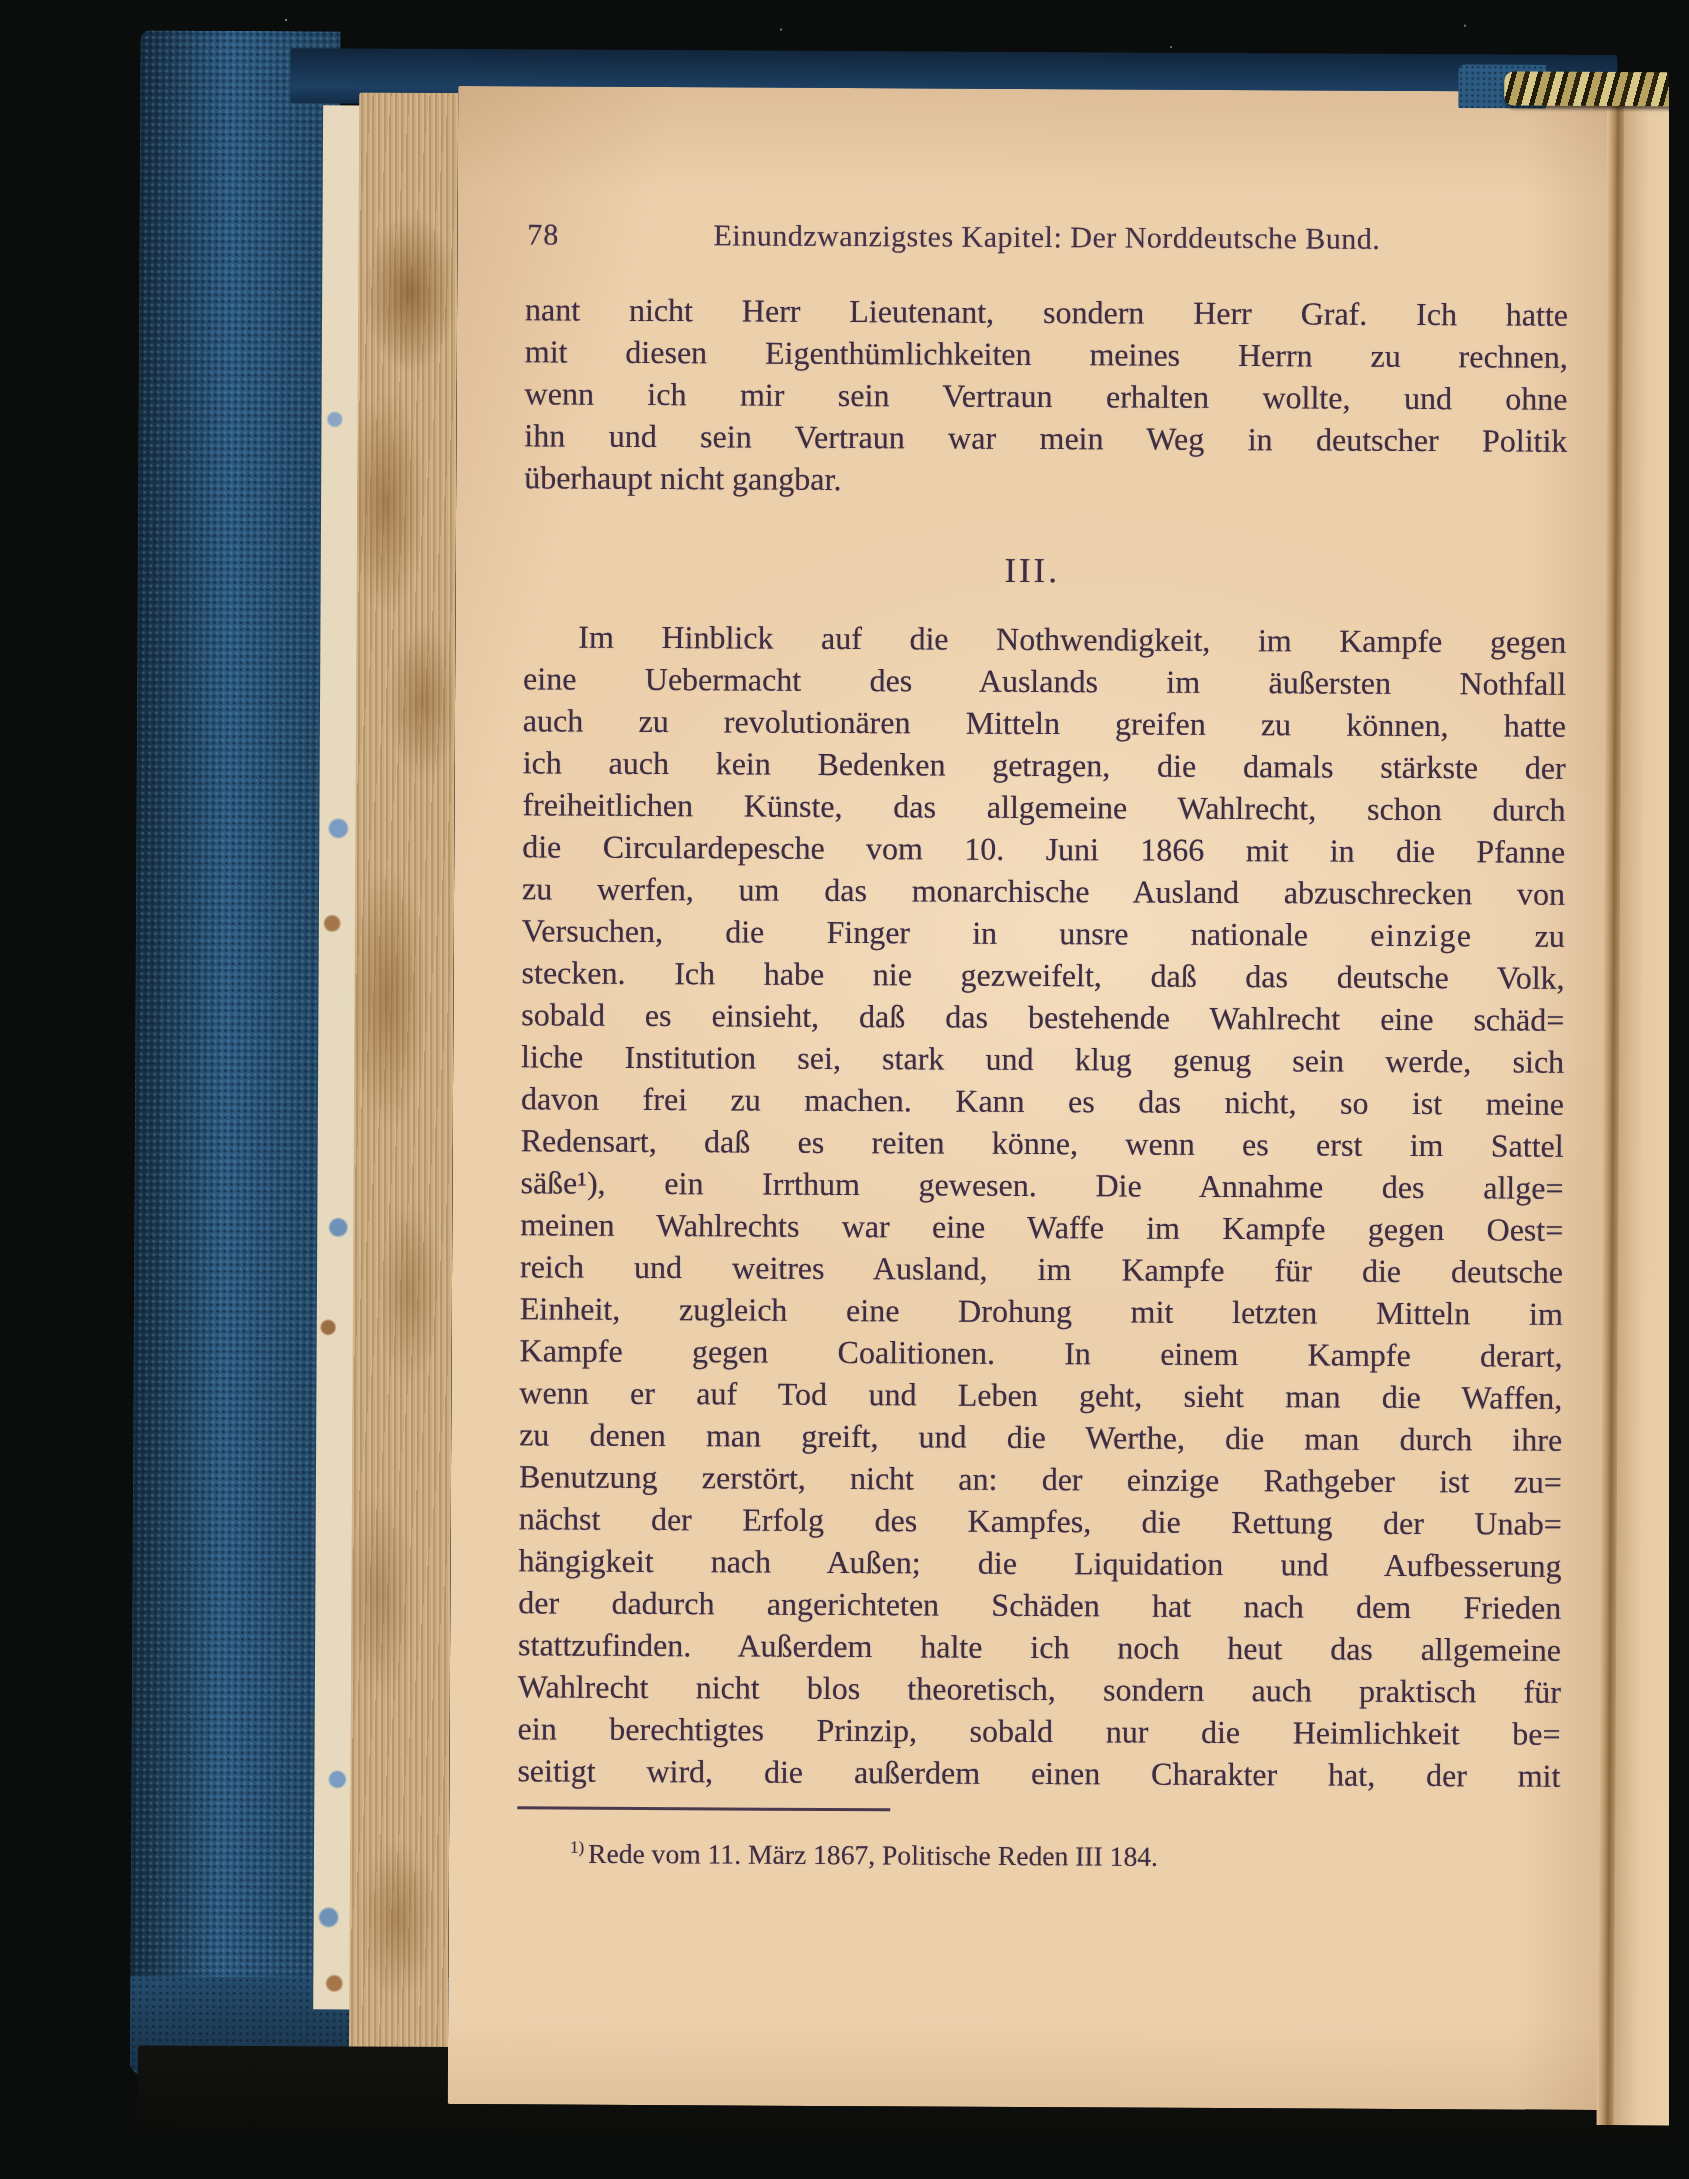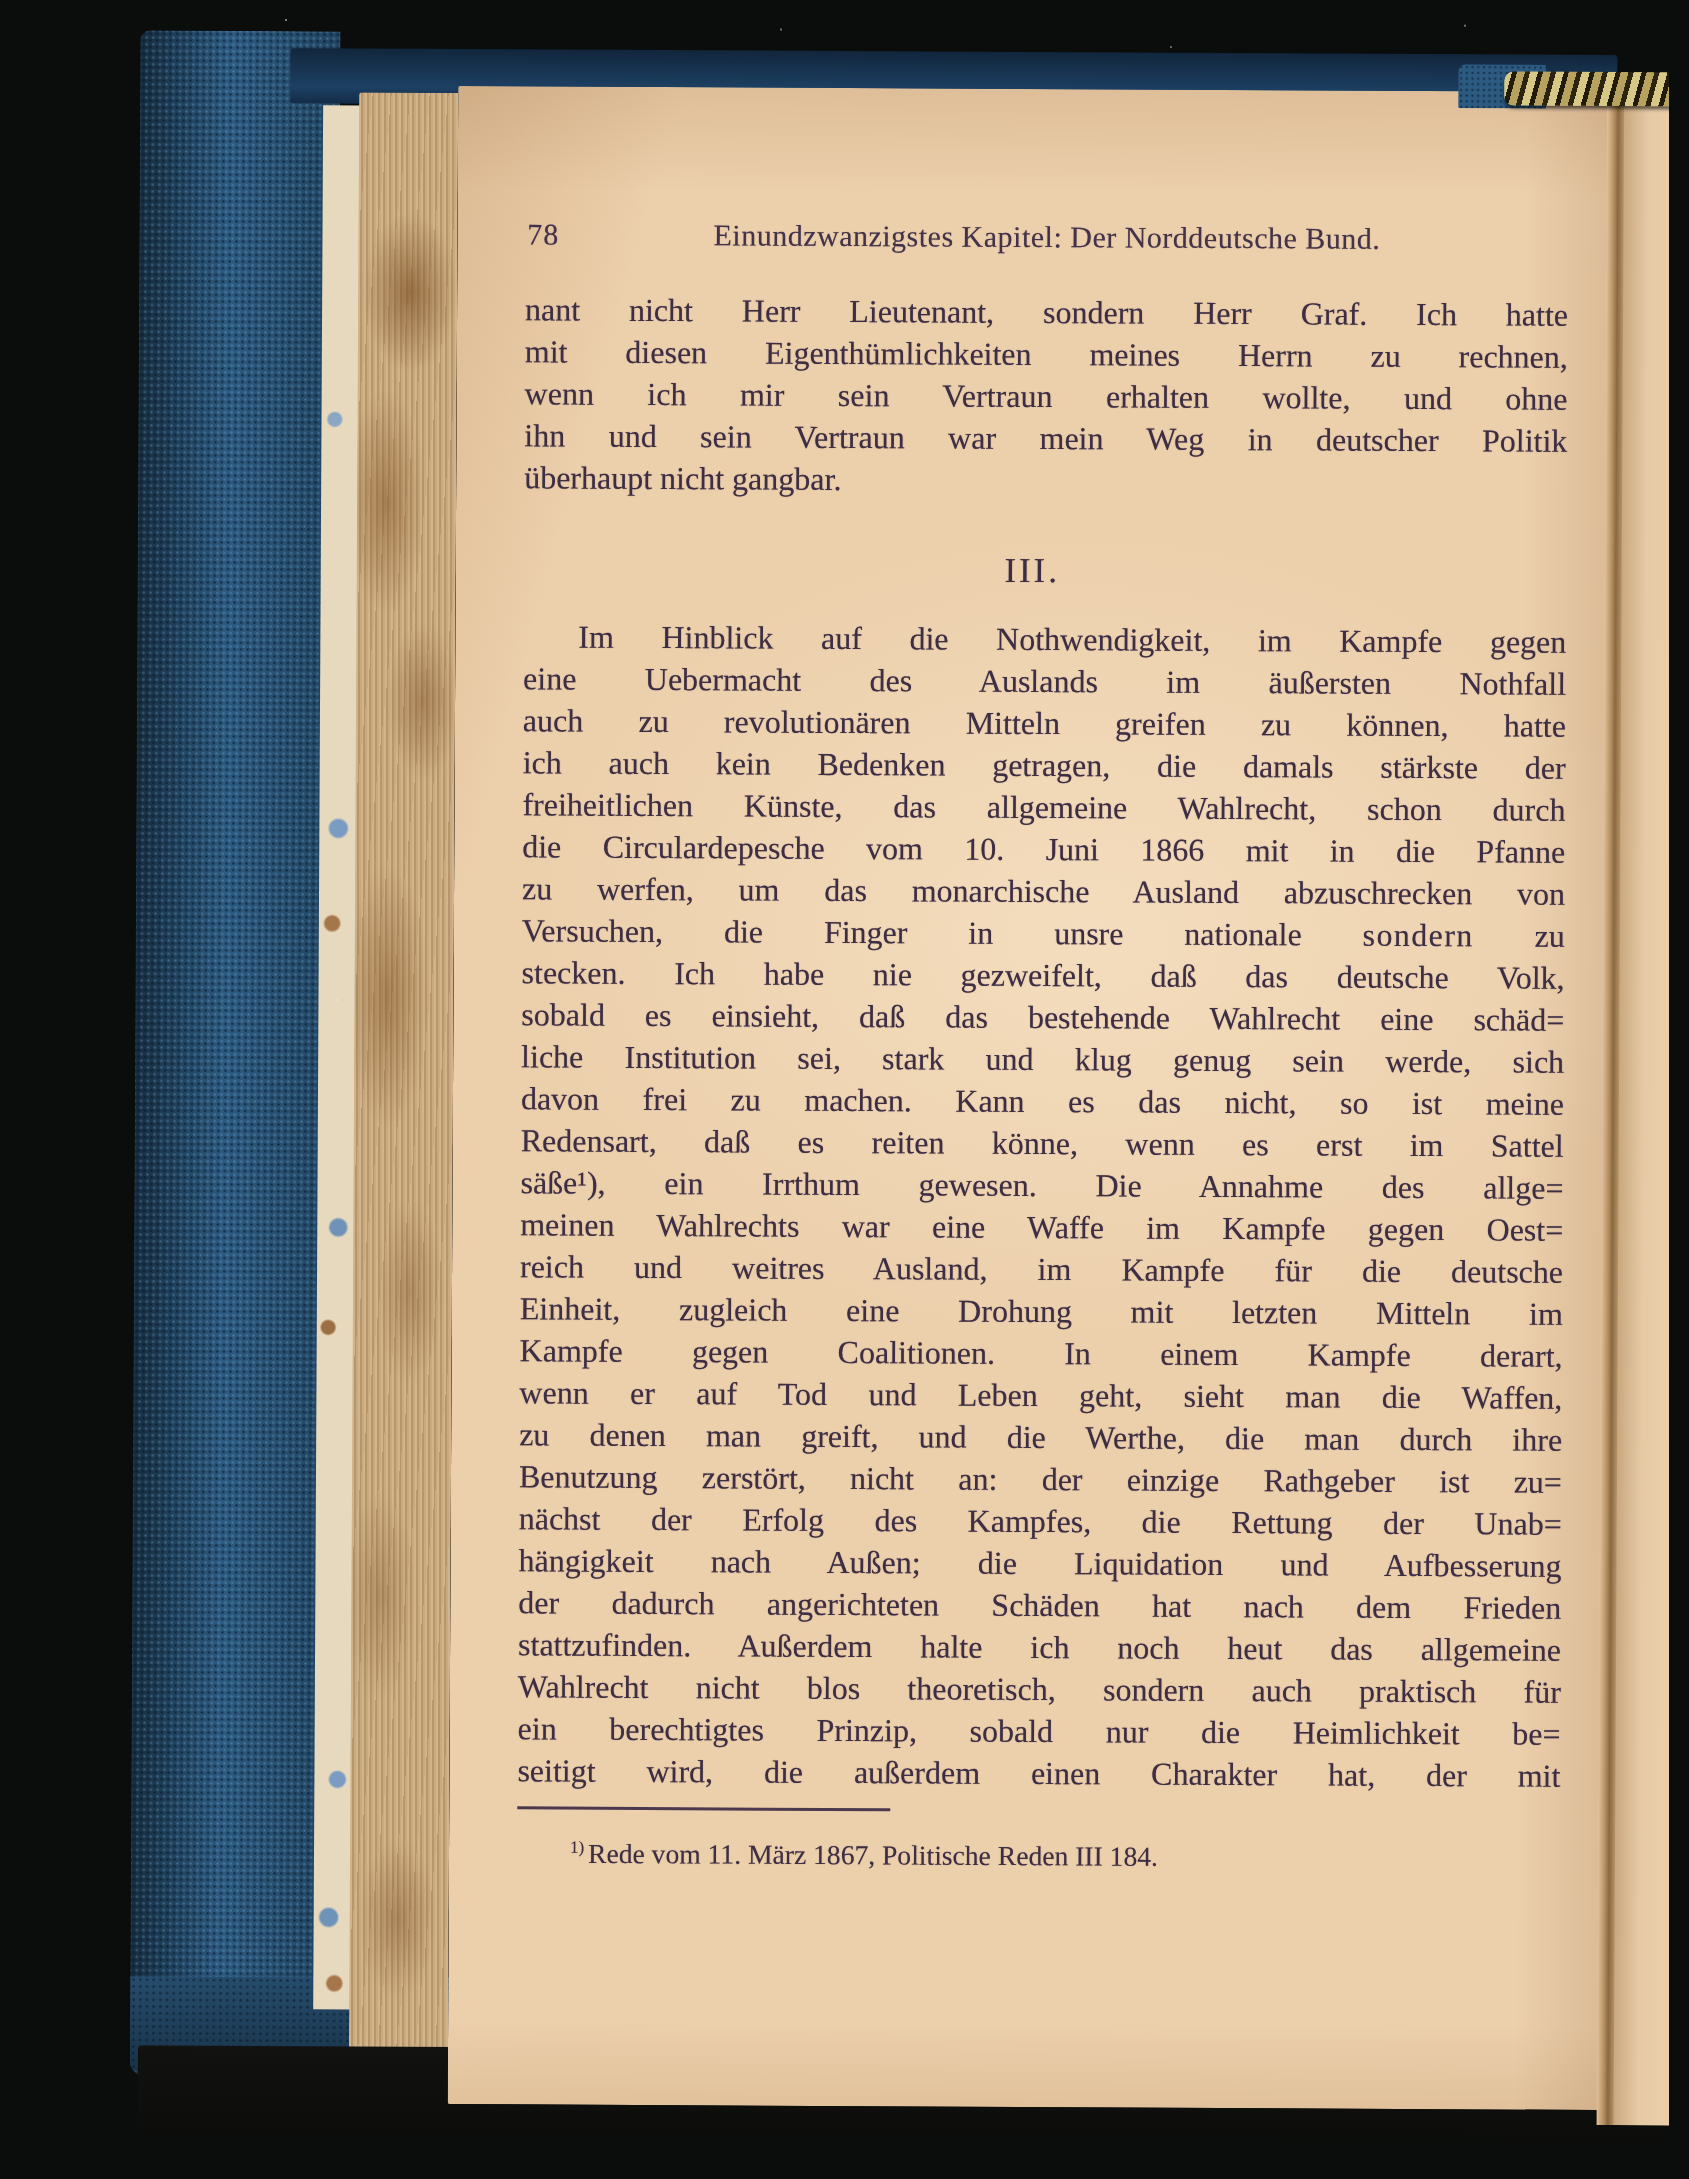--- a/index.html
+++ b/index.html
@@ -138,21 +138,21 @@
       <h3 class="sec-heading">III.</h3>
 
       <div class="para para-2">
           <div class="tline indent">Im Hinblick auf die Nothwendigkeit, im Kampfe gegen</div>
           <div class="tline">eine Uebermacht des Auslands im äußersten Nothfall</div>
           <div class="tline">auch zu revolutionären Mitteln greifen zu können, hatte</div>
           <div class="tline">ich auch kein Bedenken getragen, die damals stärkste der</div>
           <div class="tline">freiheitlichen Künste, das allgemeine Wahlrecht, schon durch</div>
           <div class="tline">die Circulardepesche vom 10. Juni 1866 mit in die Pfanne</div>
           <div class="tline">zu werfen, um das monarchische Ausland abzuschrecken von</div>
-          <div class="tline">Versuchen, die Finger in unsre nationale <span class="antiqua">sondern</span> zu</div>
+          <div class="tline">Versuchen, die Finger in unsre nationale <span class="antiqua">einzige</span> zu</div>
           <div class="tline">stecken. Ich habe nie gezweifelt, daß das deutsche Volk,</div>
           <div class="tline">sobald es einsieht, daß das bestehende Wahlrecht eine schäd=</div>
           <div class="tline">liche Institution sei, stark und klug genug sein werde, sich</div>
           <div class="tline">davon frei zu machen. Kann es das nicht, so ist meine</div>
           <div class="tline">Redensart, daß es reiten könne, wenn es erst im Sattel</div>
           <div class="tline">säße¹), ein Irrthum gewesen. Die Annahme des allge=</div>
           <div class="tline">meinen Wahlrechts war eine Waffe im Kampfe gegen Oest=</div>
           <div class="tline">reich und weitres Ausland, im Kampfe für die deutsche</div>
           <div class="tline">Einheit, zugleich eine Drohung mit letzten Mitteln im</div>
           <div class="tline">Kampfe gegen Coalitionen. In einem Kampfe derart,</div>

